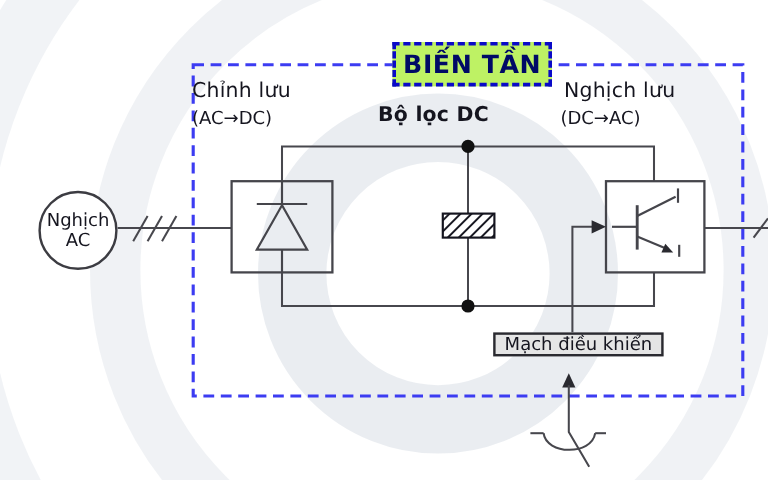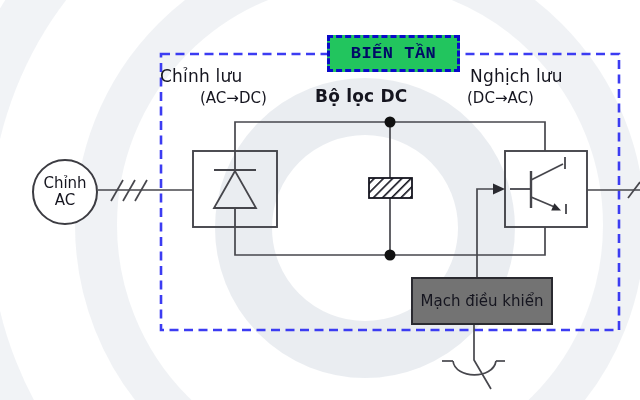--- a/index.html
+++ b/index.html
@@ -13,33 +13,33 @@
   .wm2{left:75px;top:-60px;width:486px;height:486px;border:42px solid rgba(205,211,222,0.30);}
   .wm3{left:-60px;top:-195px;width:740px;height:740px;border:50px solid rgba(205,211,222,0.28);}
   
   .wires{position:absolute;left:0;top:0;z-index:2;}
   
   .lbl{position:absolute;z-index:3;white-space:nowrap;}
   .lbl-main{font-size:17px;font-weight:500;letter-spacing:0.2px;}
   .lbl-sub{font-size:15px;font-weight:500;}
   .title-box{
     position:absolute;z-index:4;left:327px;top:35px;width:127px;height:31px;
-    background:#22c55e;border:3px dashed #0A0AC8;
+    background:#bef264;border:3px dashed #0A0AC8;
     display:flex;align-items:center;justify-content:center;
-    font-size:17px;font-weight:bold;color:#000A66;letter-spacing:0.5px;font-family:Liberation Mono, monospace;
+    font-size:21px;font-weight:bold;color:#000A66;letter-spacing:0.5px;
   }
   .source-circle{
     position:absolute;z-index:3;left:32px;top:159px;width:66px;height:66px;
     box-sizing:border-box;border:2px solid #3c3c42;border-radius:50%;background:#fff;
     display:flex;flex-direction:column;align-items:center;justify-content:center;
     font-size:15px;line-height:17px;
   }
   .control-box{
-    position:absolute;z-index:3;left:411px;top:277px;width:142px;height:48px;
-    box-sizing:border-box;border:2px solid #2a2a30;background:#737373;
+    position:absolute;z-index:3;left:411px;top:277px;width:142px;height:20px;
+    box-sizing:border-box;border:2px solid #2a2a30;background:#e5e5e5;
     display:flex;align-items:center;justify-content:center;font-size:15px;
   }
 </style>
 </head>
 <body>
 
 <div class="stage">
 
   <div class="wm wm2"></div>
   <div class="wm wm3"></div>
@@ -117,26 +117,26 @@
       <path d="M453 361 C455 379, 493 380, 496 361" stroke="#47474D" stroke-width="1.7" fill="none"></path>
       <path d="M496 361 H505" stroke="#47474D" stroke-width="1.7" fill="none"></path>
     </g>
   </svg>
 
   <div class="title-box">
     <span>BIẾN TẦN</span>
   </div>
 
   <div class="source-circle">
-    <span>Chỉnh</span>
+    <span>Nghịch</span>
     <span>AC</span>
   </div>
 
   <div class="lbl lbl-main" style="left:160px;top:66px;width:150px;">Chỉnh lưu</div>
-  <div class="lbl lbl-sub" style="left:160px;top:89px;width:150px;padding-left:40px;">(AC→DC)</div>
+  <div class="lbl lbl-sub" style="left:160px;top:89px;width:150px;">(AC→DC)</div>
 
   <div class="lbl lbl-main" style="left:315px;top:86px;width:150px;font-weight:bold;">Bộ lọc DC</div>
 
   <div class="lbl lbl-main" style="left:470px;top:66px;width:150px;">Nghịch lưu</div>
   <div class="lbl lbl-sub" style="left:467px;top:89px;width:150px;">(DC→AC)</div>
 
   <div class="control-box">
     <span>Mạch điều khiển</span>
   </div>
 

